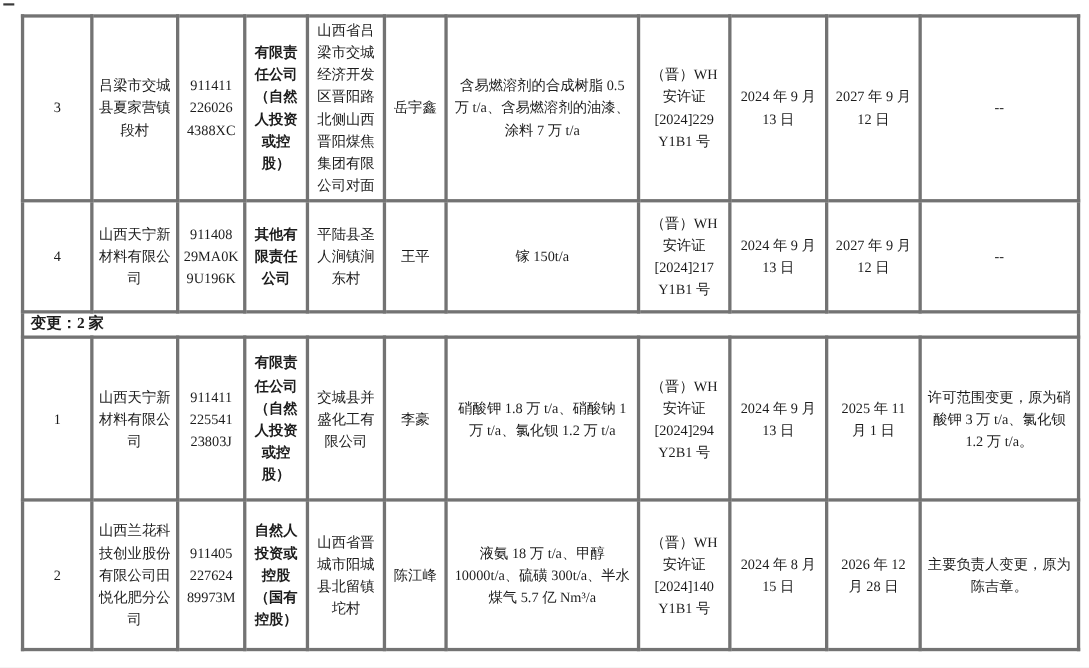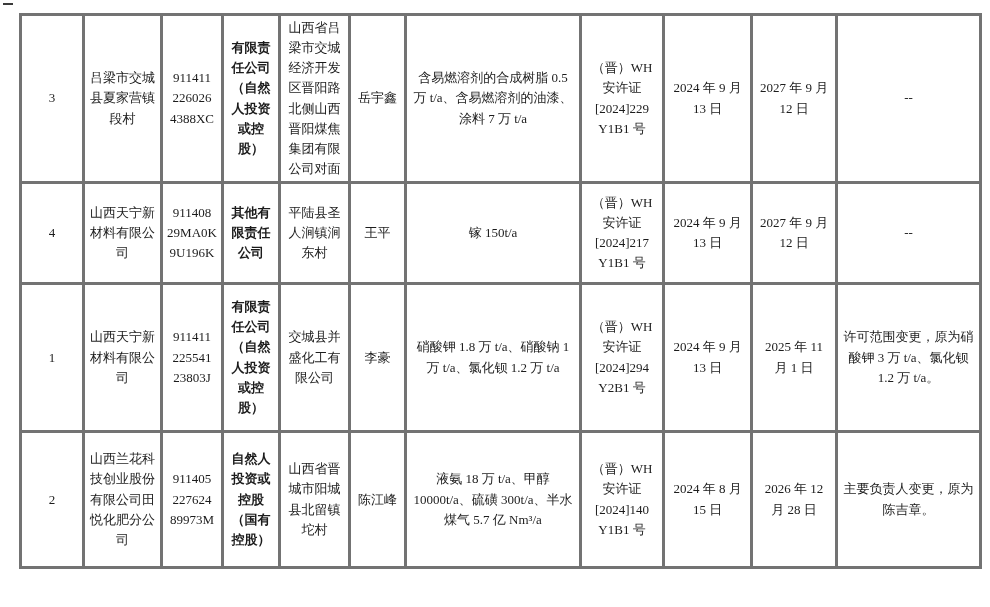--- a/index.html
+++ b/index.html
@@ -109,20 +109,23 @@
 安许证
 [2024]217
 Y1B1 号</td>
         <td class="pre">2024 年 9 月
 13 日</td>
         <td class="pre">2027 年 9 月
 12 日</td>
         <td class="c-remark c-remark-center">--</td>
       </tr>
 
+      <tr class="row-section">
+        <td colspan="11">变更：2 家</td>
+      </tr>
 
       <tr class="row-c">
         <td>1</td>
         <td class="c-company">山西天宁新材料有限公司</td>
         <td class="pre">911411
 225541
 23803J</td>
         <td class="c-type">有限责任公司（自然人投资或控股）</td>
         <td class="c-addr">交城县并盛化工有限公司</td>
         <td class="c-person">李豪</td>

